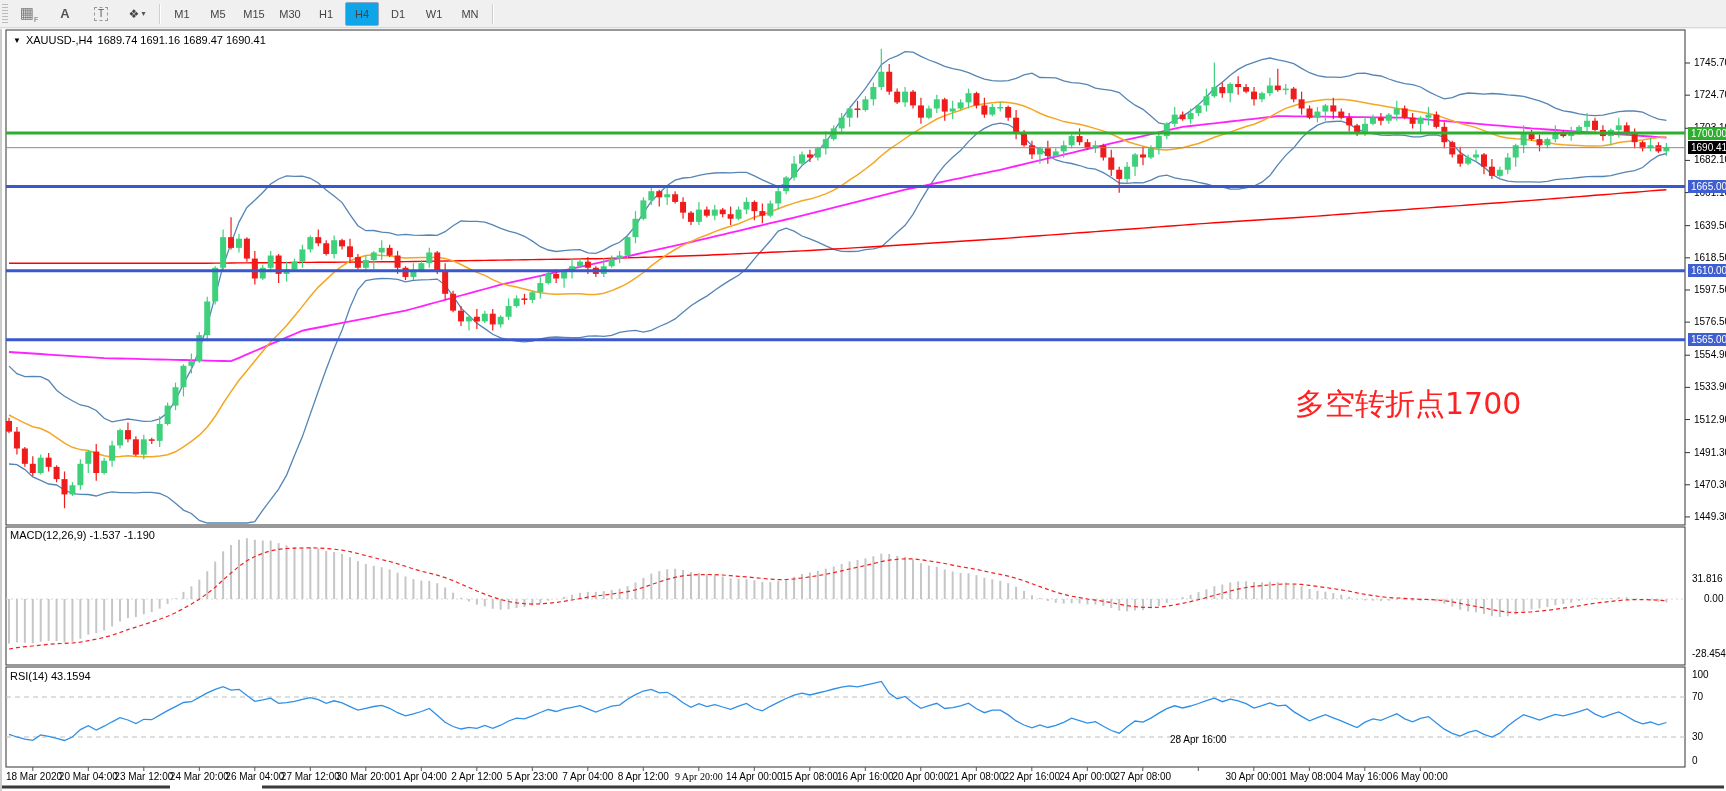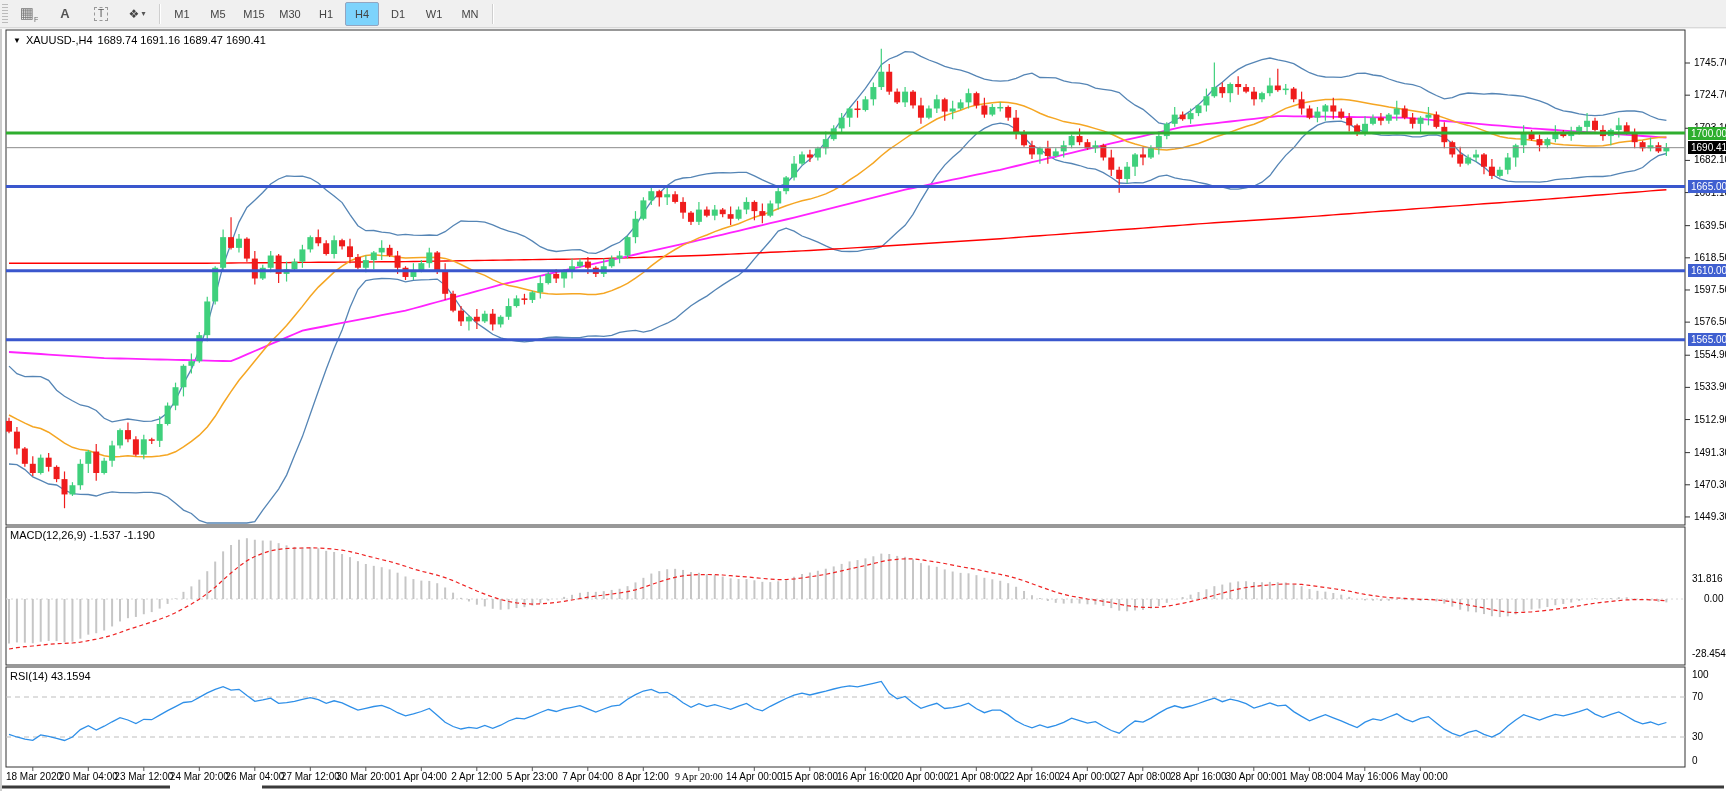--- a/index.html
+++ b/index.html
@@ -7,21 +7,21 @@
        font-family:"Liberation Sans",sans-serif;overflow:hidden;
        -webkit-font-smoothing:antialiased;}
   
   #toolbar{position:absolute;left:0;top:0;width:1726px;height:27px;background:#f0f0f0;
            border-bottom:1px solid #d9d9d9;display:flex;align-items:center;}
   .grip{width:6px;height:20px;margin:0 3px 0 2px;
         background:repeating-linear-gradient(#bbb 0 1px,#f0f0f0 1px 3px);}
   .tbtn{height:22px;min-width:24px;padding:0 4px;margin:0 1px;display:flex;align-items:center;
         justify-content:center;font-size:11px;color:#444;border:1px solid transparent;
         border-radius:2px;cursor:default;user-select:none;}
-  .tbtn.active{background:#7dd3fc;border:1px solid #93a5c0;}
+  .tbtn.active{background:#0ea5e9;border:1px solid #93a5c0;}
   .icon-grid{font-size:15px;color:#777;line-height:1;}
   .icon-grid sub{font-size:7px;color:#666;}
   .icon-a{font-size:13px;font-weight:bold;color:#555;}
   .icon-t{font-size:10px;color:#555;border:1px dashed #999;padding:0px 3px;line-height:12px;}
   .icon-arr{font-size:12px;color:#444;}
   .dd{font-size:8px;color:#555;margin-left:2px;}
   .vsep{width:1px;height:20px;background:#cfcfcf;margin:0 4px;box-shadow:1px 0 0 #fff;}
   
   #chartwrap{position:absolute;left:0;top:29px;width:1726px;height:762px;background:#fff;}
   #chartwrap svg{position:absolute;left:0;top:0;}
@@ -768,20 +768,21 @@
     </svg>
 
   <div id="symline">
     <span class="tri">▼</span>
     <span>XAUUSD-,H4</span>
     <span>1689.74 1691.16 1689.47 1690.41</span>
   </div>
 
   <div class="paneLabel" style="top:500px">MACD(12,26,9) -1.537 -1.190</div>
   <div class="paneLabel" style="top:641px">RSI(14) 43.1594</div>
+  <div id="annotation">多空转折点1700</div>
   <div id="labels">
       <div class="axlabel" style="top: 28.0104px; left: 1694px;">1745.70</div>
       <div class="axlabel" style="top: 60.1719px; left: 1694px;">1724.70</div>
       <div class="axlabel" style="top: 93.2524px; left: 1694px;">1703.10</div>
       <div class="axlabel" style="top: 125.414px; left: 1694px;">1682.10</div>
       <div class="axlabel" style="top: 157.575px; left: 1694px;">1661.10</div>
       <div class="axlabel" style="top: 190.656px; left: 1694px;">1639.50</div>
       <div class="axlabel" style="top: 222.817px; left: 1694px;">1618.50</div>
       <div class="axlabel" style="top: 254.979px; left: 1694px;">1597.50</div>
       <div class="axlabel" style="top: 287.14px; left: 1694px;">1576.50</div>
@@ -817,19 +818,19 @@
       <div class="datelabel" style="top: 742px; left: 643.3px; text-align: right;">8 Apr 12:00</div>
       <div class="datelabel" style="top: 742px; left: 698.8px; font-family: Liberation Serif, serif;">9 Apr 20:00</div>
       <div class="datelabel" style="top: 742px; left: 754.3px;">14 Apr 00:00</div>
       <div class="datelabel" style="top: 742px; left: 809.8px;">15 Apr 08:00</div>
       <div class="datelabel" style="top: 742px; left: 865.3px;">16 Apr 16:00</div>
       <div class="datelabel" style="top: 742px; left: 920.8px;">20 Apr 00:00</div>
       <div class="datelabel" style="top: 742px; left: 976.3px;">21 Apr 08:00</div>
       <div class="datelabel" style="top: 742px; left: 1031.8px;">22 Apr 16:00</div>
       <div class="datelabel" style="top: 742px; left: 1087.3px;">24 Apr 00:00</div>
       <div class="datelabel" style="top: 742px; left: 1142.8px;">27 Apr 08:00</div>
-      <div class="datelabel" style="top: 742px; left: 1198.3px;">28 Apr 16:00</div>
+      <div class="datelabel" style="top: 705px; left: 1198.3px;">28 Apr 16:00</div>
       <div class="datelabel" style="top: 742px; left: 1253.8px;">30 Apr 00:00</div>
       <div class="datelabel" style="top: 742px; left: 1309.3px;">1 May 08:00</div>
       <div class="datelabel" style="top: 742px; left: 1364.8px;">4 May 16:00</div>
       <div class="datelabel" style="top: 742px; left: 1420.3px;">6 May 00:00</div>
     </div>
 </div>
 
 </body></html>

